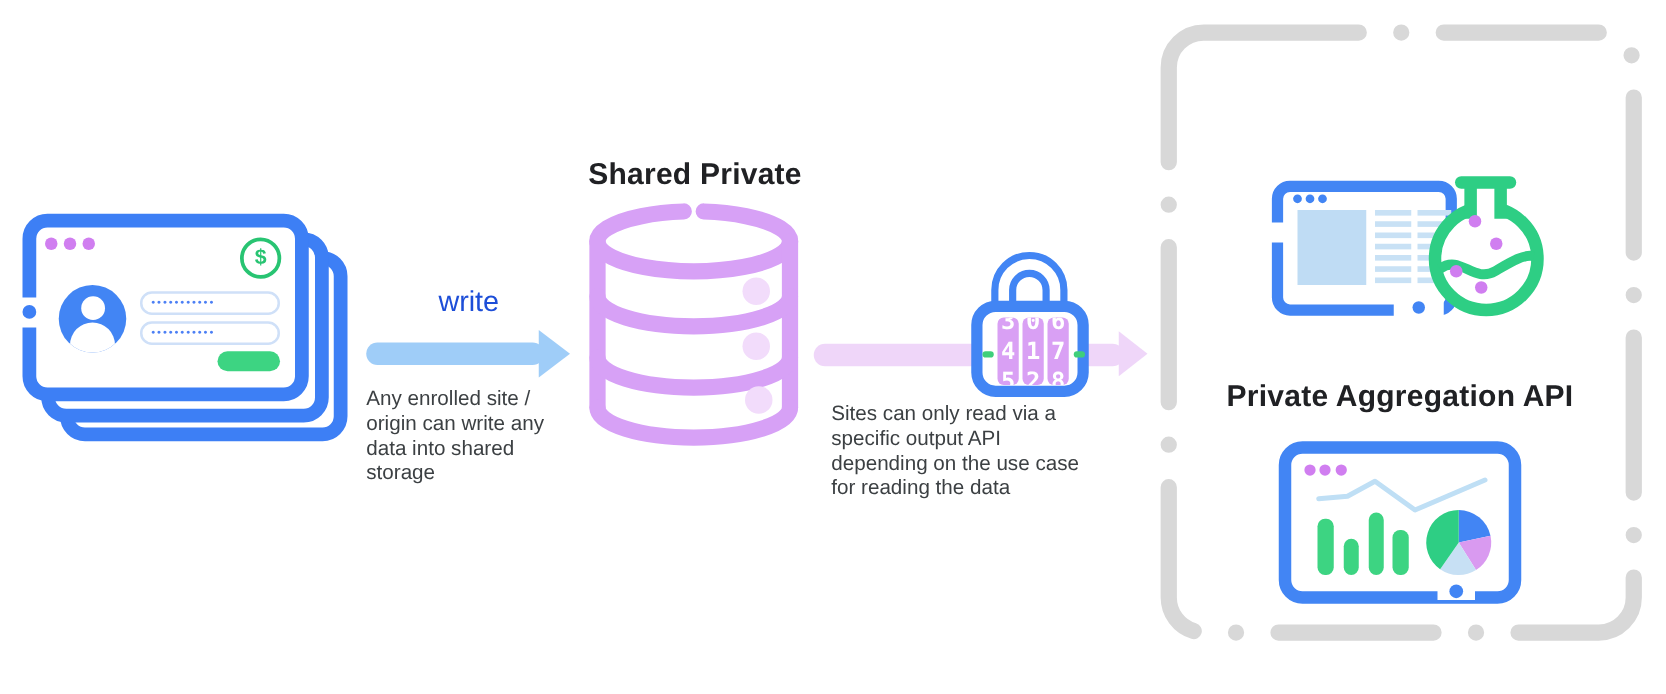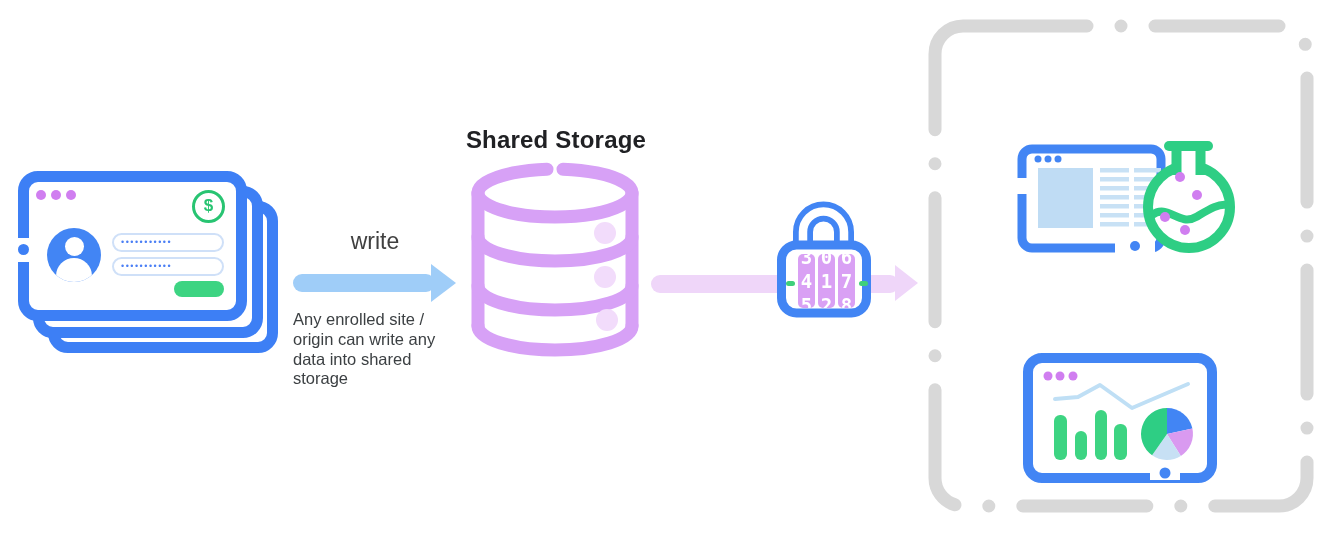--- a/index.html
+++ b/index.html
@@ -2,21 +2,21 @@
 <html><head>
 <meta charset="utf-8">
 <style>
   html,body{margin:0;padding:0;background:#fff;}
   #stage{
     position:relative;width:1333px;height:555px;background:#fff;overflow:hidden;
     font-family:"Liberation Sans",sans-serif;
   }
   .abs{position:absolute;}
   .title{font-weight:bold;color:#202124;font-size:24px;text-align:center;letter-spacing:.2px;}
-  .flow-label{color:#404040;font-size:23px;text-align:center;}
+  .flow-label{color:#1d4ed8;font-size:23px;text-align:center;}
   .caption{color:#3c4043;font-size:16.5px;line-height:1.2;}
   
   .win{background:#fff;border:11px solid #3d7ff5;border-radius:20px;box-sizing:border-box;}
   .tl-dot{width:10px;height:10px;border-radius:50%;background:#d07ef0;}
   .coin{width:33px;height:33px;border-radius:50%;border:3px solid #28c472;box-sizing:border-box;
         color:#28c472;font-weight:bold;font-size:17px;line-height:26px;text-align:center;}
   .avatar{width:54px;height:54px;border-radius:50%;background:#4285f4;overflow:hidden;}
   .avatar .head{position:absolute;left:17.5px;top:9px;width:19px;height:19px;border-radius:50%;background:#fff;}
   .avatar .body{position:absolute;left:9px;top:30px;width:36px;height:36px;border-radius:50%;background:#fff;}
   .pw-field{width:112px;height:19px;border:2px solid #cfe0f8;border-radius:10px;box-sizing:border-box;background:#fff;
@@ -58,38 +58,39 @@
   <div class="abs login-btn" style="left:174px;top:281px;"></div>
 
   <div class="abs" style="left:14px;top:238px;width:17px;height:24px;background:#fff;"></div>
   <div class="abs" style="left:18px;top:244px;width:11px;height:11px;border-radius:50%;background:#3d7ff5;"></div>
 
   <div class="abs flow-label" style="left:295px;top:228px;width:160px;">write</div>
   <div class="abs arrow-body" style="left:293px;top:274px;width:142px;background:#9fcdf8;"></div>
   <div class="abs tri" style="left:431px;top:264px;border-left:25px solid #9fcdf8;border-top:19px solid transparent;border-bottom:19px solid transparent;"></div>
   <div class="abs caption" style="left:293px;top:310px;width:176px;">Any enrolled site / origin can write any data into shared storage</div>
 
-  <div class="abs title" style="left:450px;top:126px;width:212px;">Shared Storage</div>
+  <div class="abs title" style="left:450px;top:126px;width:212px;">Shared Private</div>
 
   <svg class="abs" style="left:460px;top:158px;" width="195" height="205" viewBox="0 0 195 205">
     <g fill="none" stroke="#d7a1f6" stroke-width="13" stroke-linecap="round">
       <path d="M 87 11.2 A 77 24 0 1 0 103 11.2"></path>
       <path d="M 18 35 L 18 168"></path>
       <path d="M 172 35 L 172 168"></path>
       <path d="M 18 168 A 77 24 0 0 0 172 168"></path>
       <path d="M 18 79 A 77 24 0 0 0 172 79"></path>
       <path d="M 18 128 A 77 24 0 0 0 172 128"></path>
     </g>
     <circle cx="145" cy="75" r="11" fill="#f2dcfb"></circle>
     <circle cx="145" cy="119" r="11" fill="#f2dcfb"></circle>
     <circle cx="147" cy="162" r="11" fill="#f2dcfb"></circle>
   </svg>
 
   <div class="abs arrow-body" style="left:651px;top:275px;width:248px;background:#efd6f9;"></div>
   <div class="abs tri" style="left:895px;top:265px;border-left:23px solid #efd6f9;border-top:18px solid transparent;border-bottom:18px solid transparent;"></div>
+  <div class="abs caption" style="left:665px;top:322px;width:210px;">Sites can only read via a specific output API depending on the use case for reading the data</div>
 
   <svg class="abs" style="left:770px;top:196px;" width="112" height="125" viewBox="0 0 112 125">
     <path d="M 33 54 V 36 A 20.5 20.5 0 0 1 74 36 V 54" fill="none" stroke="#4285f4" stroke-width="20"></path>
     <path d="M 33 54 V 36 A 20.5 20.5 0 0 1 74 36 V 54" fill="none" stroke="#ffffff" stroke-width="8.5"></path>
     <rect x="11.5" y="49" width="85" height="68" rx="15" fill="#ffffff" stroke="#4285f4" stroke-width="9"></rect>
   </svg>
 
   <div class="abs dash-green" style="left:786px;top:281px;"></div>
   <div class="abs dash-green" style="left:859px;top:281px;"></div>
 
@@ -151,20 +152,21 @@
     <path d="M 154 13 H 193" stroke="#2ece84" stroke-width="10" stroke-linecap="round" fill="none"></path>
     <path d="M 137 82 C 153 70, 164 94, 181 84 C 193 77, 204 70, 212 72" fill="none" stroke="#2ece84" stroke-width="8"></path>
     <g fill="#d07ef0">
       <circle cx="165" cy="44" r="5"></circle>
         <circle cx="182" cy="62" r="5"></circle>
       <circle cx="150" cy="84" r="5"></circle>
         <circle cx="170" cy="97" r="5"></circle>
     </g>
   </svg>
 
+  <div class="abs title" style="left:960px;top:304px;width:320px;">Private Aggregation API</div>
 
   <svg class="abs" style="left:1022px;top:352px;" width="200" height="135" viewBox="0 0 200 135">
     <rect x="6" y="6" width="184" height="120" rx="14" fill="#ffffff" stroke="#4285f4" stroke-width="10"></rect>
     <rect x="128" y="114" width="30" height="14" fill="#ffffff"></rect>
     <circle cx="143" cy="121" r="5.5" fill="#4285f4"></circle>
     <circle cx="26" cy="24" r="4.5" fill="#d07ef0"></circle>
     <circle cx="38" cy="24" r="4.5" fill="#d07ef0"></circle>
     <circle cx="51" cy="24" r="4.5" fill="#d07ef0"></circle>
     <polyline points="33,47 56,45 78,33 110,56 166,32" fill="none" stroke="#bfdff5" stroke-width="4" stroke-linejoin="round" stroke-linecap="round"></polyline>
     <g fill="#3dd482">

